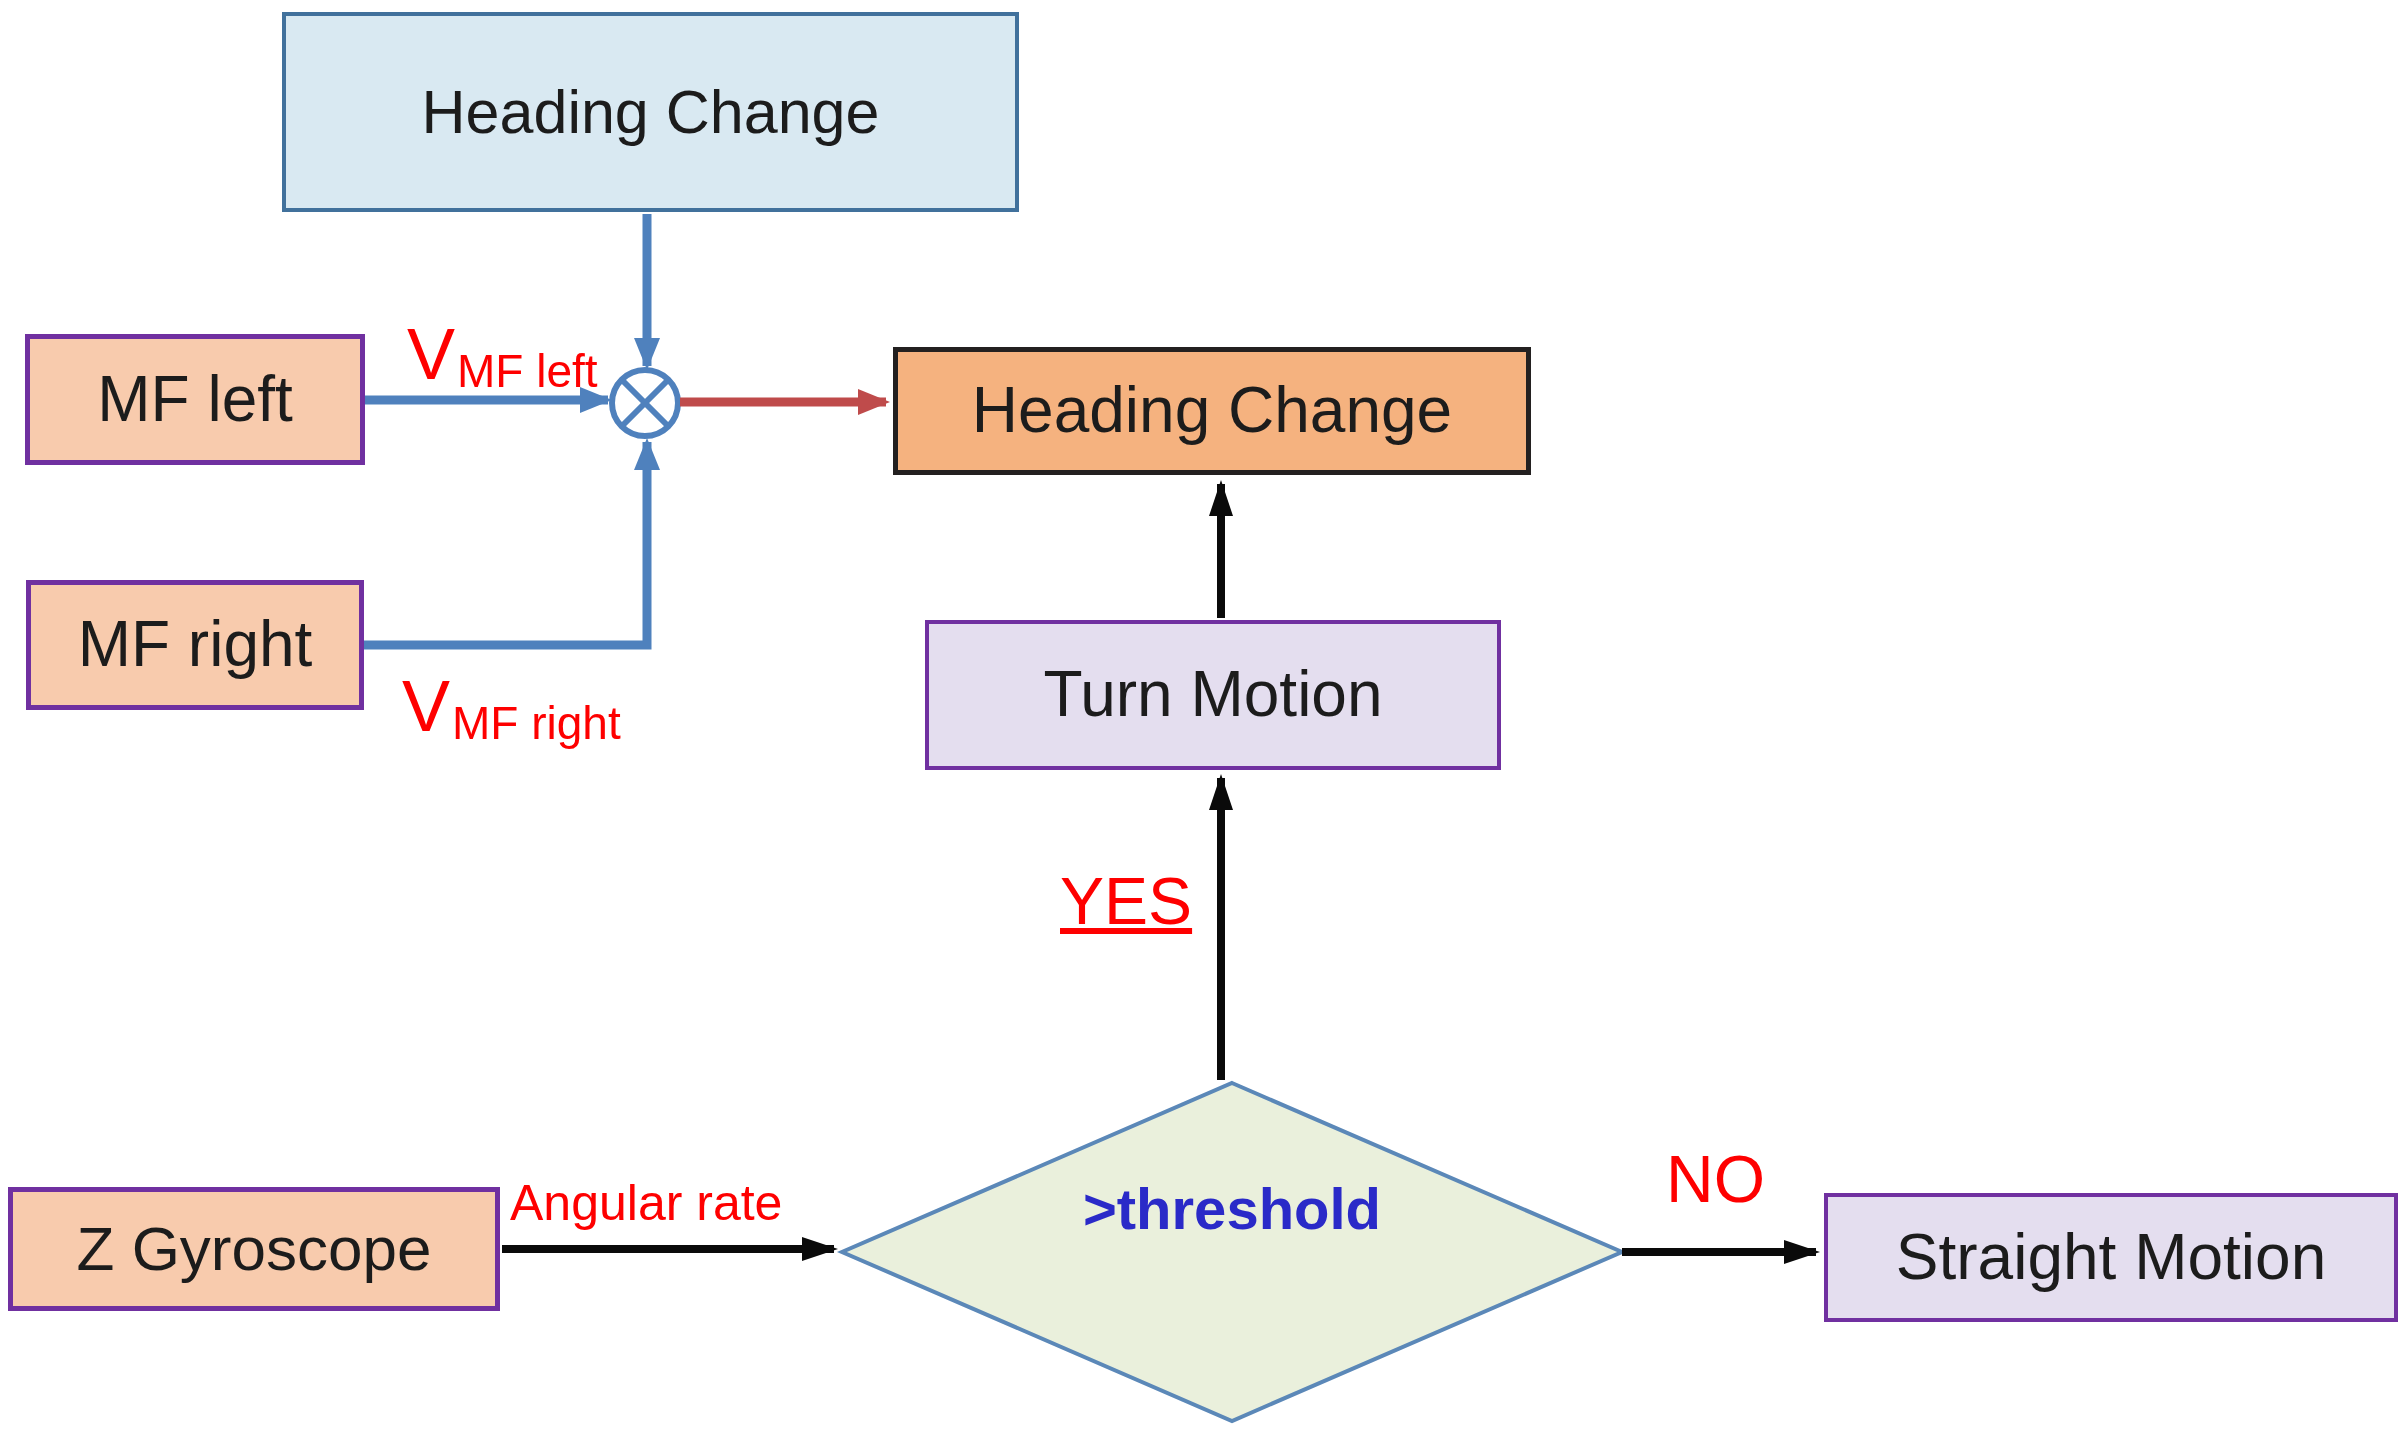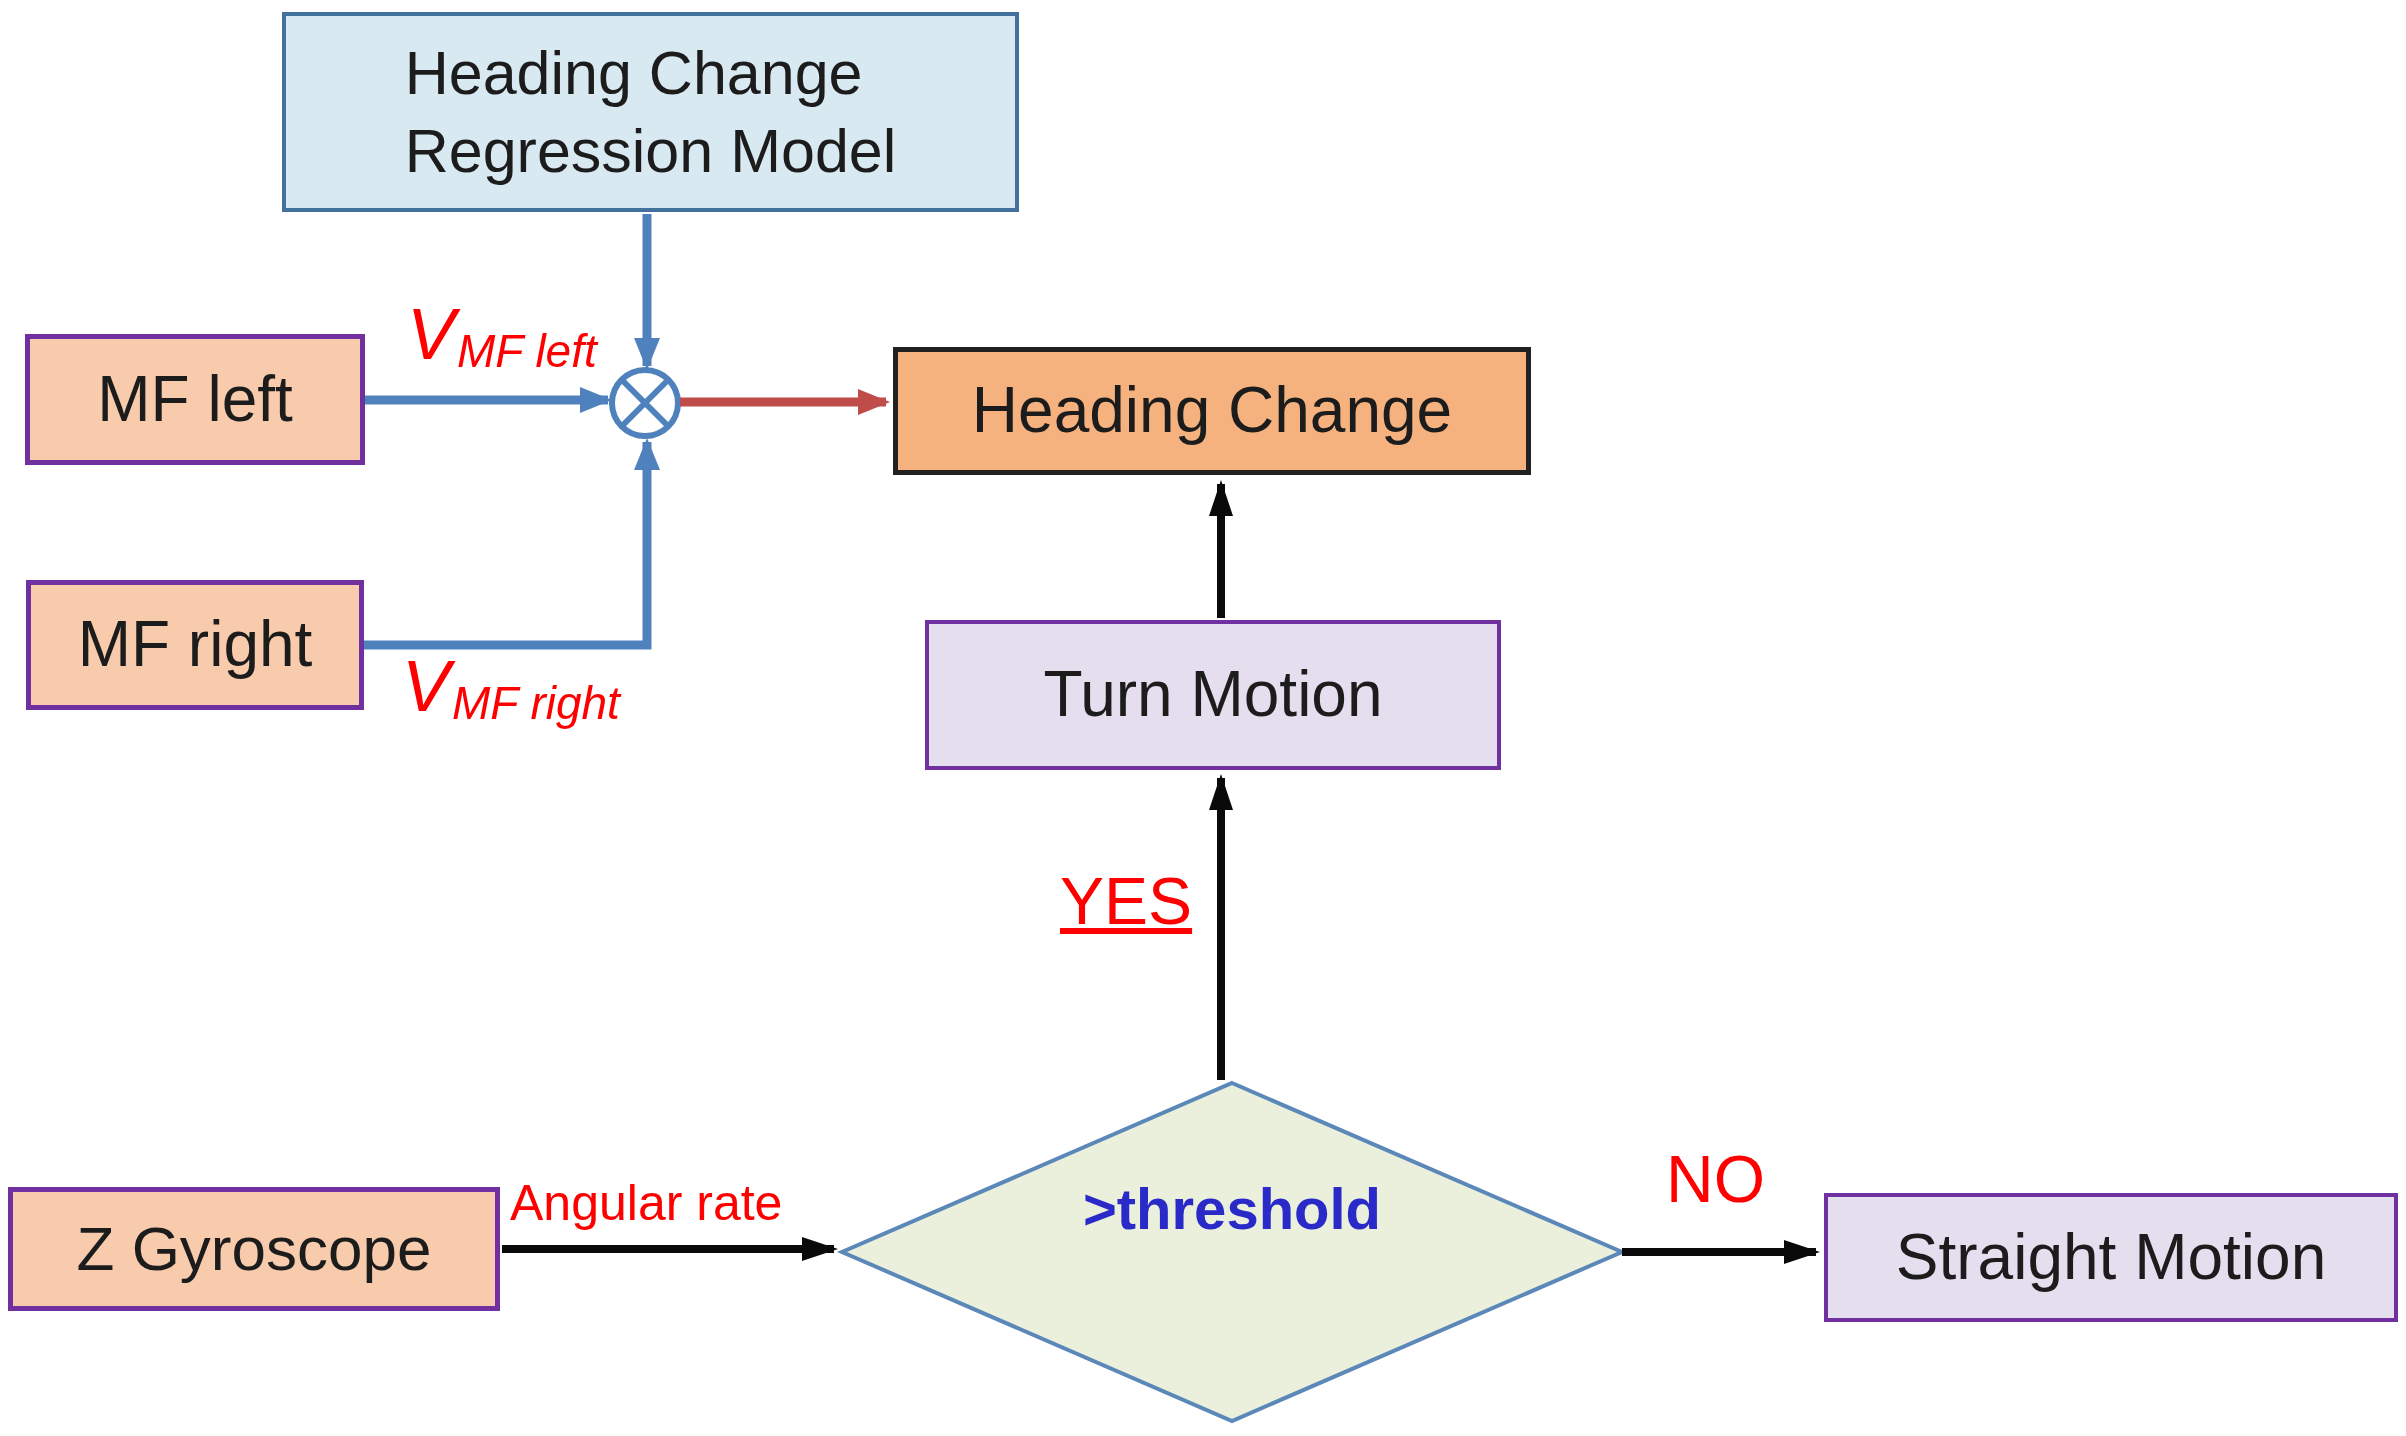--- a/index.html
+++ b/index.html
@@ -19,21 +19,21 @@
   .node-turn-motion{left:925px;top:620px;width:576px;height:150px;background:#e4deef;
               border:4px solid #7030a0;font-size:64px;}
   .node-z-gyro{left:8px;top:1187px;width:492px;height:124px;background:#f8cbad;
               border:5px solid #7030a0;font-size:62px;}
   .node-straight-motion{left:1824px;top:1193px;width:574px;height:129px;background:#e4deef;
               border:4px solid #7030a0;font-size:64px;}
   .diamond-text{position:absolute;left:882px;width:700px;text-align:center;
               color:#2a2ac8;font-size:58px;line-height:1;}
   .dt1{top:1180px;font-weight:bold;} .dt2{top:1266px;}
   .redlabel{position:absolute;color:#fe0000;white-space:nowrap;}
-  .vlabel{font-style:italic;line-height:1;}
+  .vlabel{line-height:1;margin-top:20px;}
   .vlabel .sym{font-size:72px;}
   .vlabel .subsc{font-size:46px;position:relative;top:8px;margin-left:2px;}
   .lbl-v-left{left:407px;top:298px;}
   .lbl-v-right{left:402px;top:650px;}
   .lbl-yes{left:1060px;top:868px;font-size:66px;line-height:1;text-decoration:underline;}
   .lbl-no{left:1666px;top:1146px;font-size:66px;line-height:1;}
   .lbl-angular{left:510px;top:1178px;font-size:50px;line-height:1;}
 </style>
 </head>
 <body>
@@ -69,21 +69,20 @@
 
     <line x1="1221" y1="618" x2="1221" y2="484" stroke="#0a0a0a" stroke-width="8" marker-end="url(#ak)"></line>
     <line x1="1221" y1="1080" x2="1221" y2="778" stroke="#0a0a0a" stroke-width="8" marker-end="url(#ak)"></line>
     <line x1="502" y1="1249" x2="834" y2="1249" stroke="#0a0a0a" stroke-width="8" marker-end="url(#ak)"></line>
     <line x1="1622" y1="1252" x2="1816" y2="1252" stroke="#0a0a0a" stroke-width="8" marker-end="url(#ak)"></line>
   </svg>
 
   <div class="node node-model">
     <div>
       <div>Heading Change</div>
-      <div>Regression Model</div>
     </div>
   </div>
 
   <div class="node node-mf-left">
     <span>MF left</span>
   </div>
 
   <div class="node node-mf-right">
     <span>MF right</span>
   </div>

